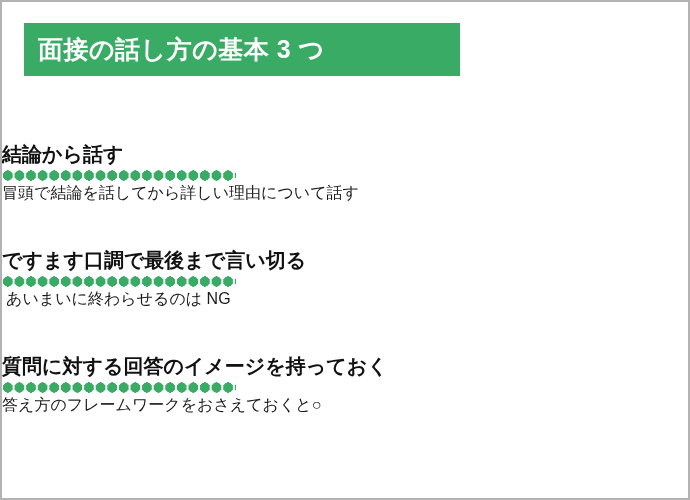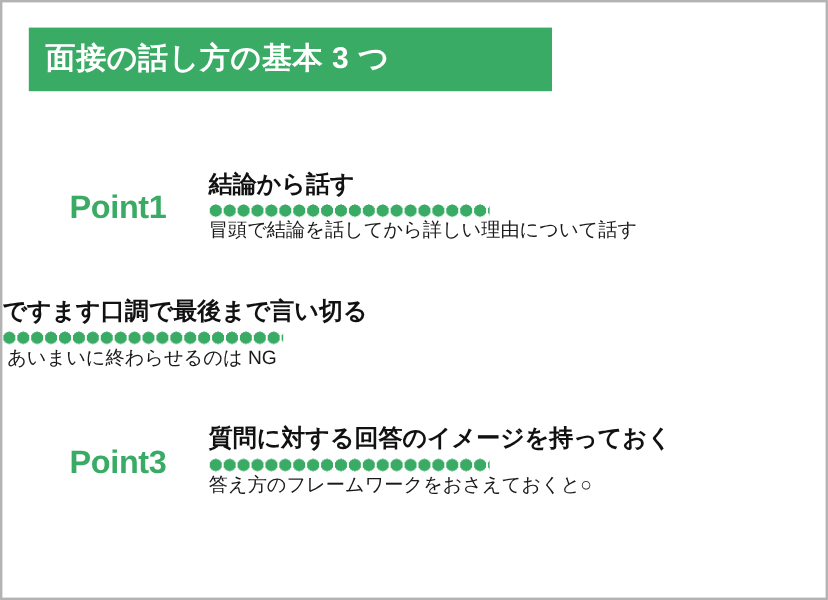--- a/index.html
+++ b/index.html
@@ -102,38 +102,36 @@
 
 <div class="slide">
 
   <div class="title-banner">
     <span class="title-text">面接の話し方の基本 3 つ</span>
   </div>
 
   <div class="points">
 
     <div class="point-row">
-      <div class="point-label">Point1</div>
       <div class="point-body">
         <div class="point-heading">結論から話す</div>
         <div class="dot-rule"></div>
         <div class="point-desc">冒頭で結論を話してから詳しい理由について話す</div>
       </div>
     </div>
 
     <div class="point-row">
       <div class="point-body">
         <div class="point-heading">ですます口調で最後まで言い切る</div>
         <div class="dot-rule"></div>
         <div class="point-desc indented">あいまいに終わらせるのは NG</div>
       </div>
     </div>
 
     <div class="point-row">
-      <div class="point-label">Point3</div>
       <div class="point-body">
         <div class="point-heading">質問に対する回答のイメージを持っておく</div>
         <div class="dot-rule"></div>
         <div class="point-desc">答え方のフレームワークをおさえておくと○</div>
       </div>
     </div>
 
   </div>
 </div>
 

